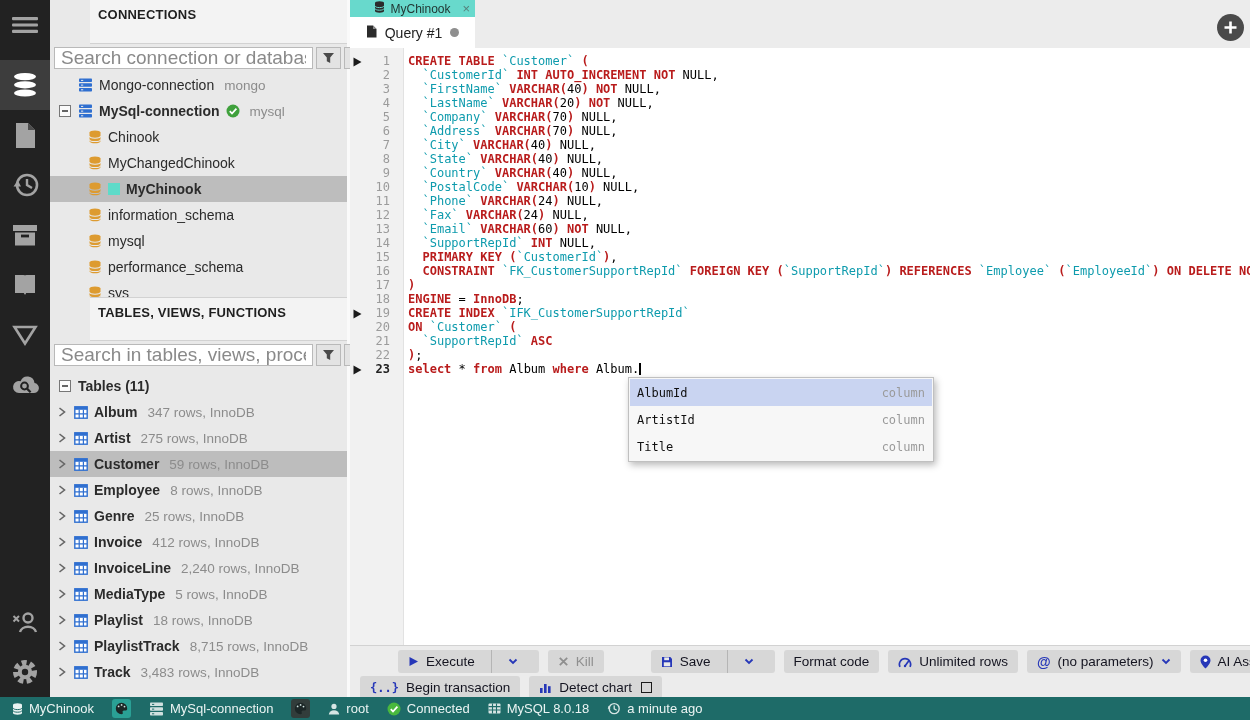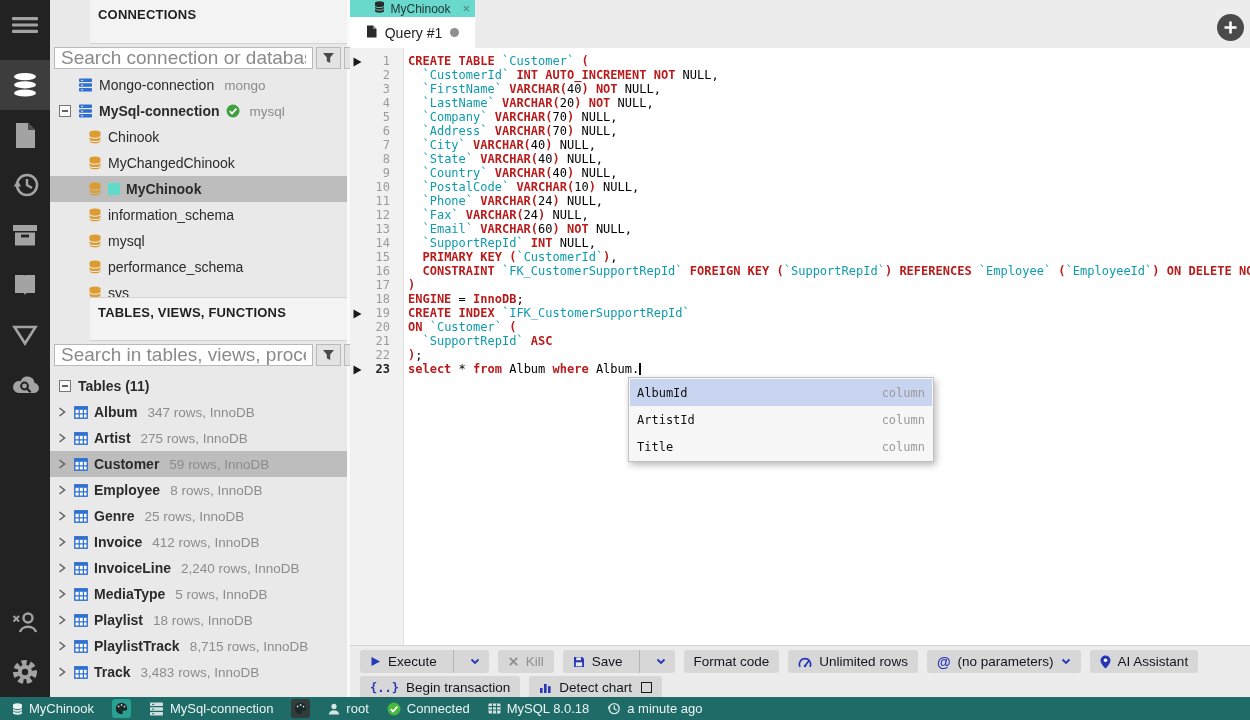--- a/index.html
+++ b/index.html
@@ -57,21 +57,21 @@
   .autocomplete { position:absolute; left:278px; top:329px; width:306px; background:#f7f7f7; border:1px solid #c0c0c0; box-shadow:2px 3px 7px rgba(0,0,0,.28); padding:1px; font-family:"DejaVu Sans Mono", monospace; font-size:12px; }
   .ac-row { height:27px; display:flex; justify-content:space-between; align-items:center; padding:0 7px; color:#111; cursor:pointer; }
   .ac-row.sel { background:#c9d4f1; }
   .ac-kind { color:#9a9a9a; }
 
   
   .toolbar { position:absolute; left:0; right:0; bottom:0; height:52px; background:#ececec; border-top:1px solid #d2d2d2; padding:4px 0 0 10px; }
   .btnrow { display:flex; gap:9px; height:23px; margin-bottom:3px; align-items:center; }
   .tbtn { display:inline-flex; align-items:center; background:#d7d7d7; border-radius:3px; font-size:13.5px; color:#141420; padding:0 10px; height:23px; gap:7px; cursor:pointer; white-space:nowrap; }
   .tbtn.disabled { color:#8f8f8f; cursor:default; }
-  .tbtn.split { padding-right:0; }
+  .tbtn.split { padding-right:12px;margin-left:38px; }
   .split-div { width:1px; align-self:stretch; background:#b5b5b5; margin-left:9px; }
   .split-chev { padding:0 9px; display:flex; align-items:center; cursor:pointer; height:100%; }
   .cb { width:11px; height:11px; border:1.6px solid #1b1b1b; display:inline-block; margin-left:2px; background:transparent; }
   .ico-at { color:#2637b8; font-size:14px; font-weight:bold; }
   .ico-braces { color:#2637b8; font-size:12px; font-weight:bold; font-family:"DejaVu Sans Mono",monospace; }
 
   
   .statusbar { position:absolute; left:0; right:0; bottom:0; height:23px; background:#1e6b68; display:flex; align-items:center; padding:0 12px; color:#ebf4f3; font-size:13px; }
   .st-item { display:flex; align-items:center; gap:6px; margin-right:18px; white-space:nowrap; }
   .st-chip { width:19px; height:19px; border-radius:3px; display:flex; align-items:center; justify-content:center; margin-right:18px; cursor:pointer; }

